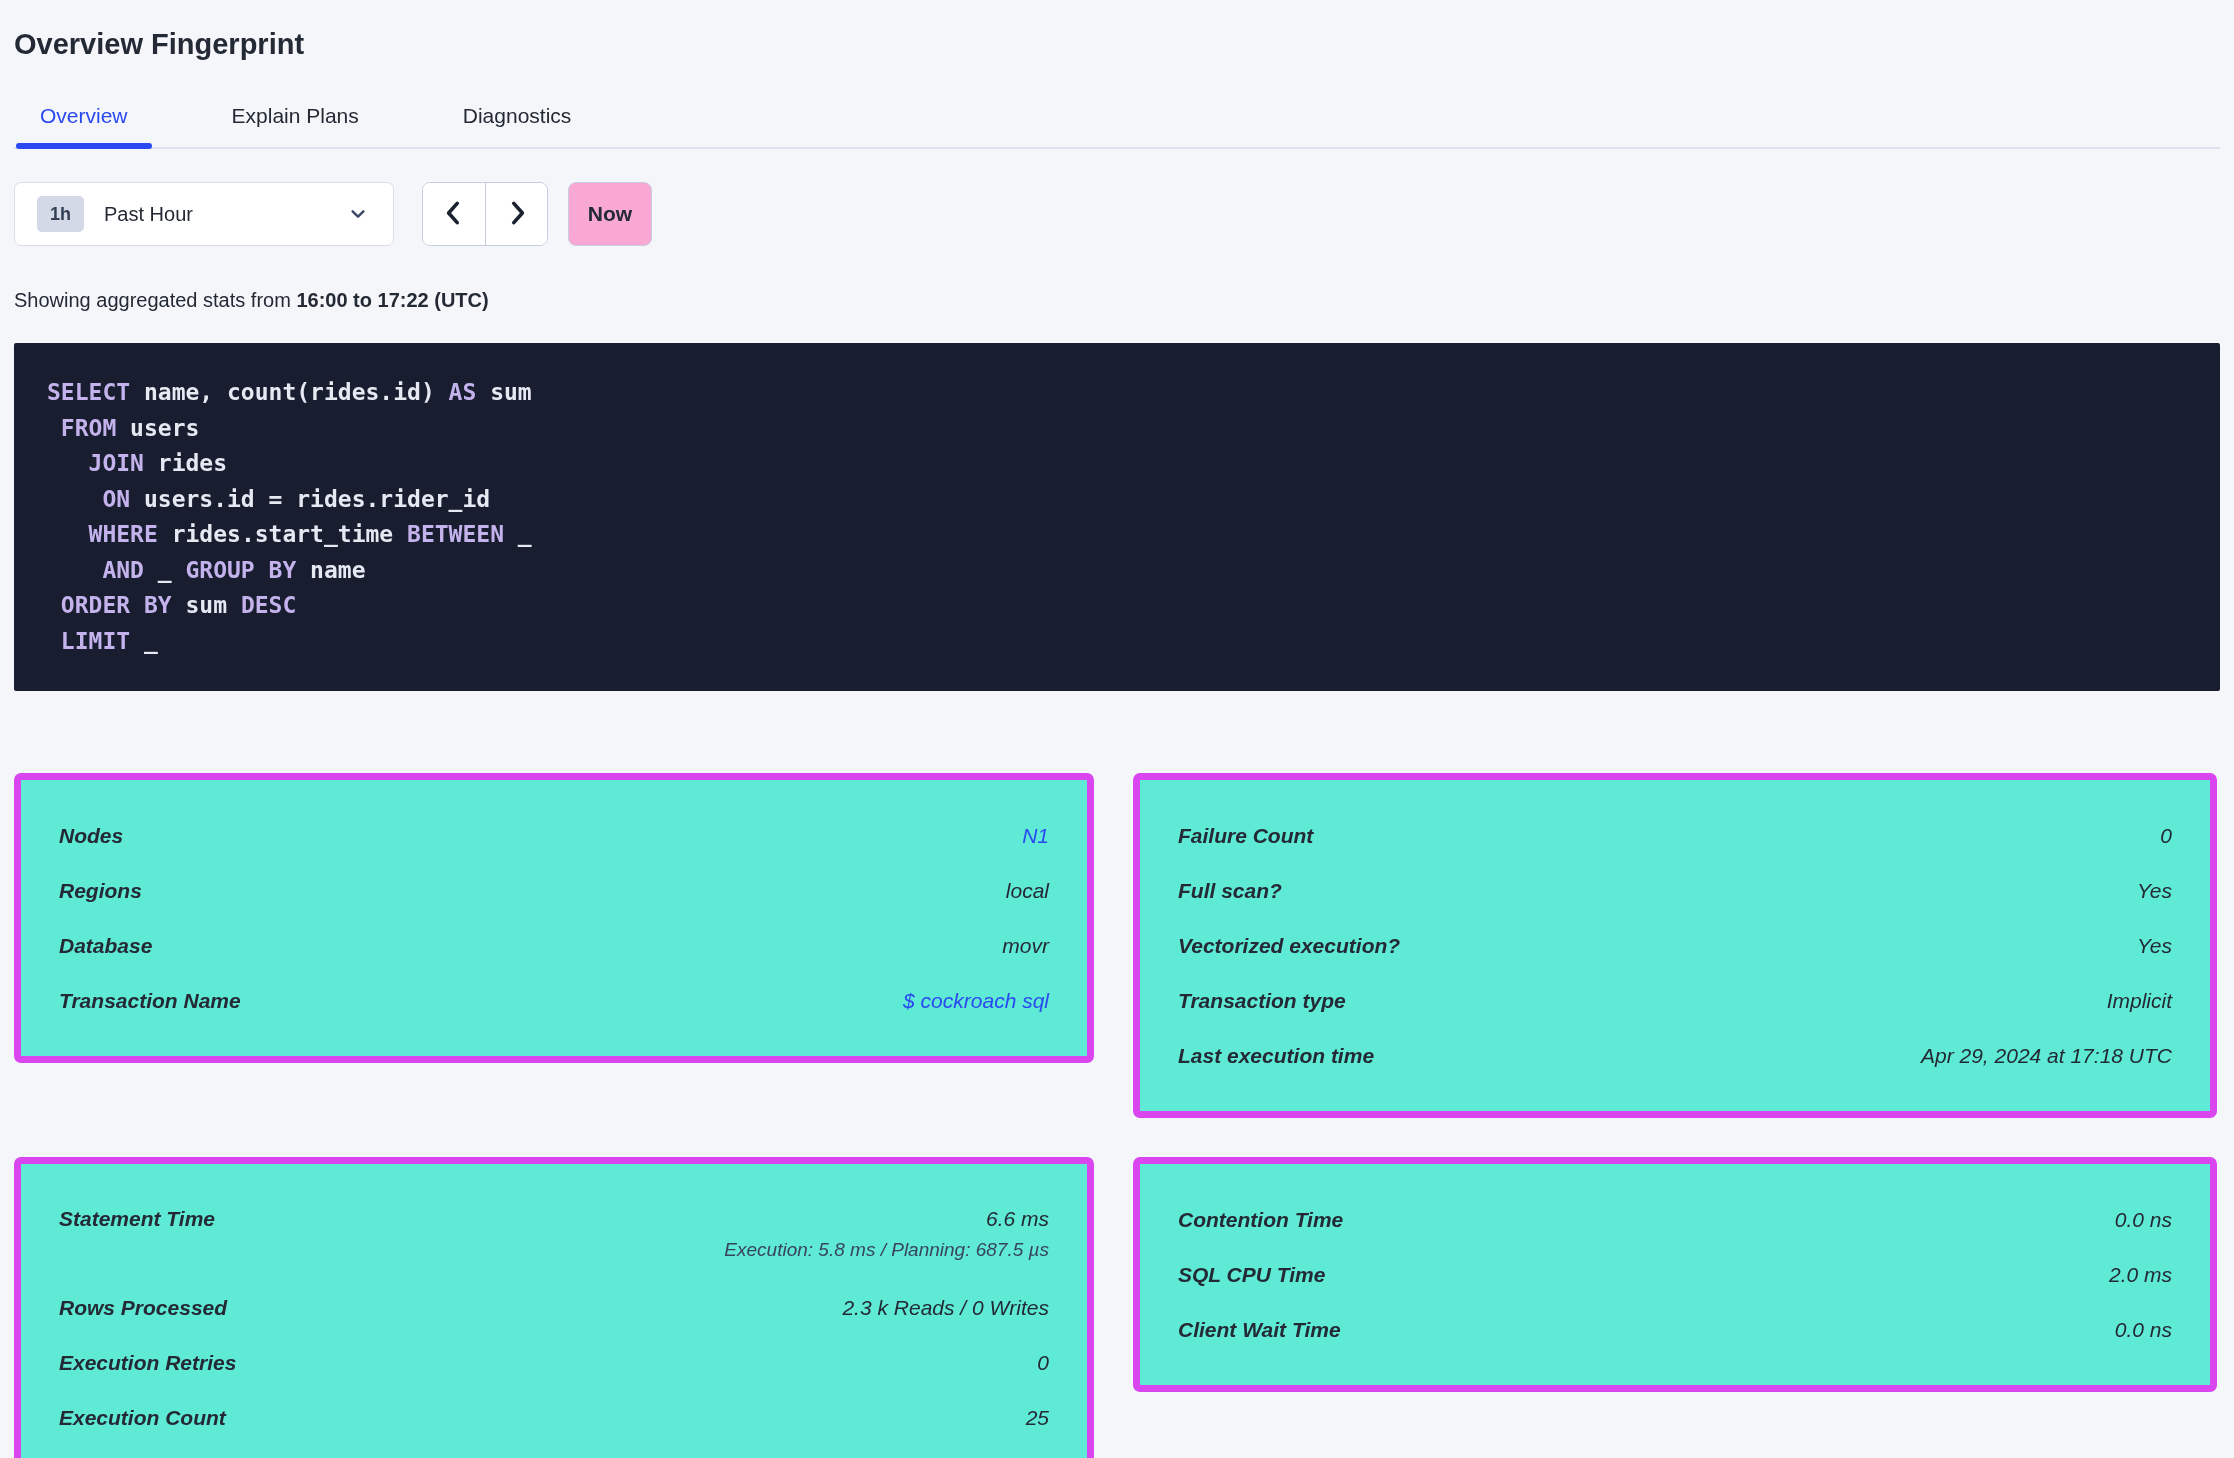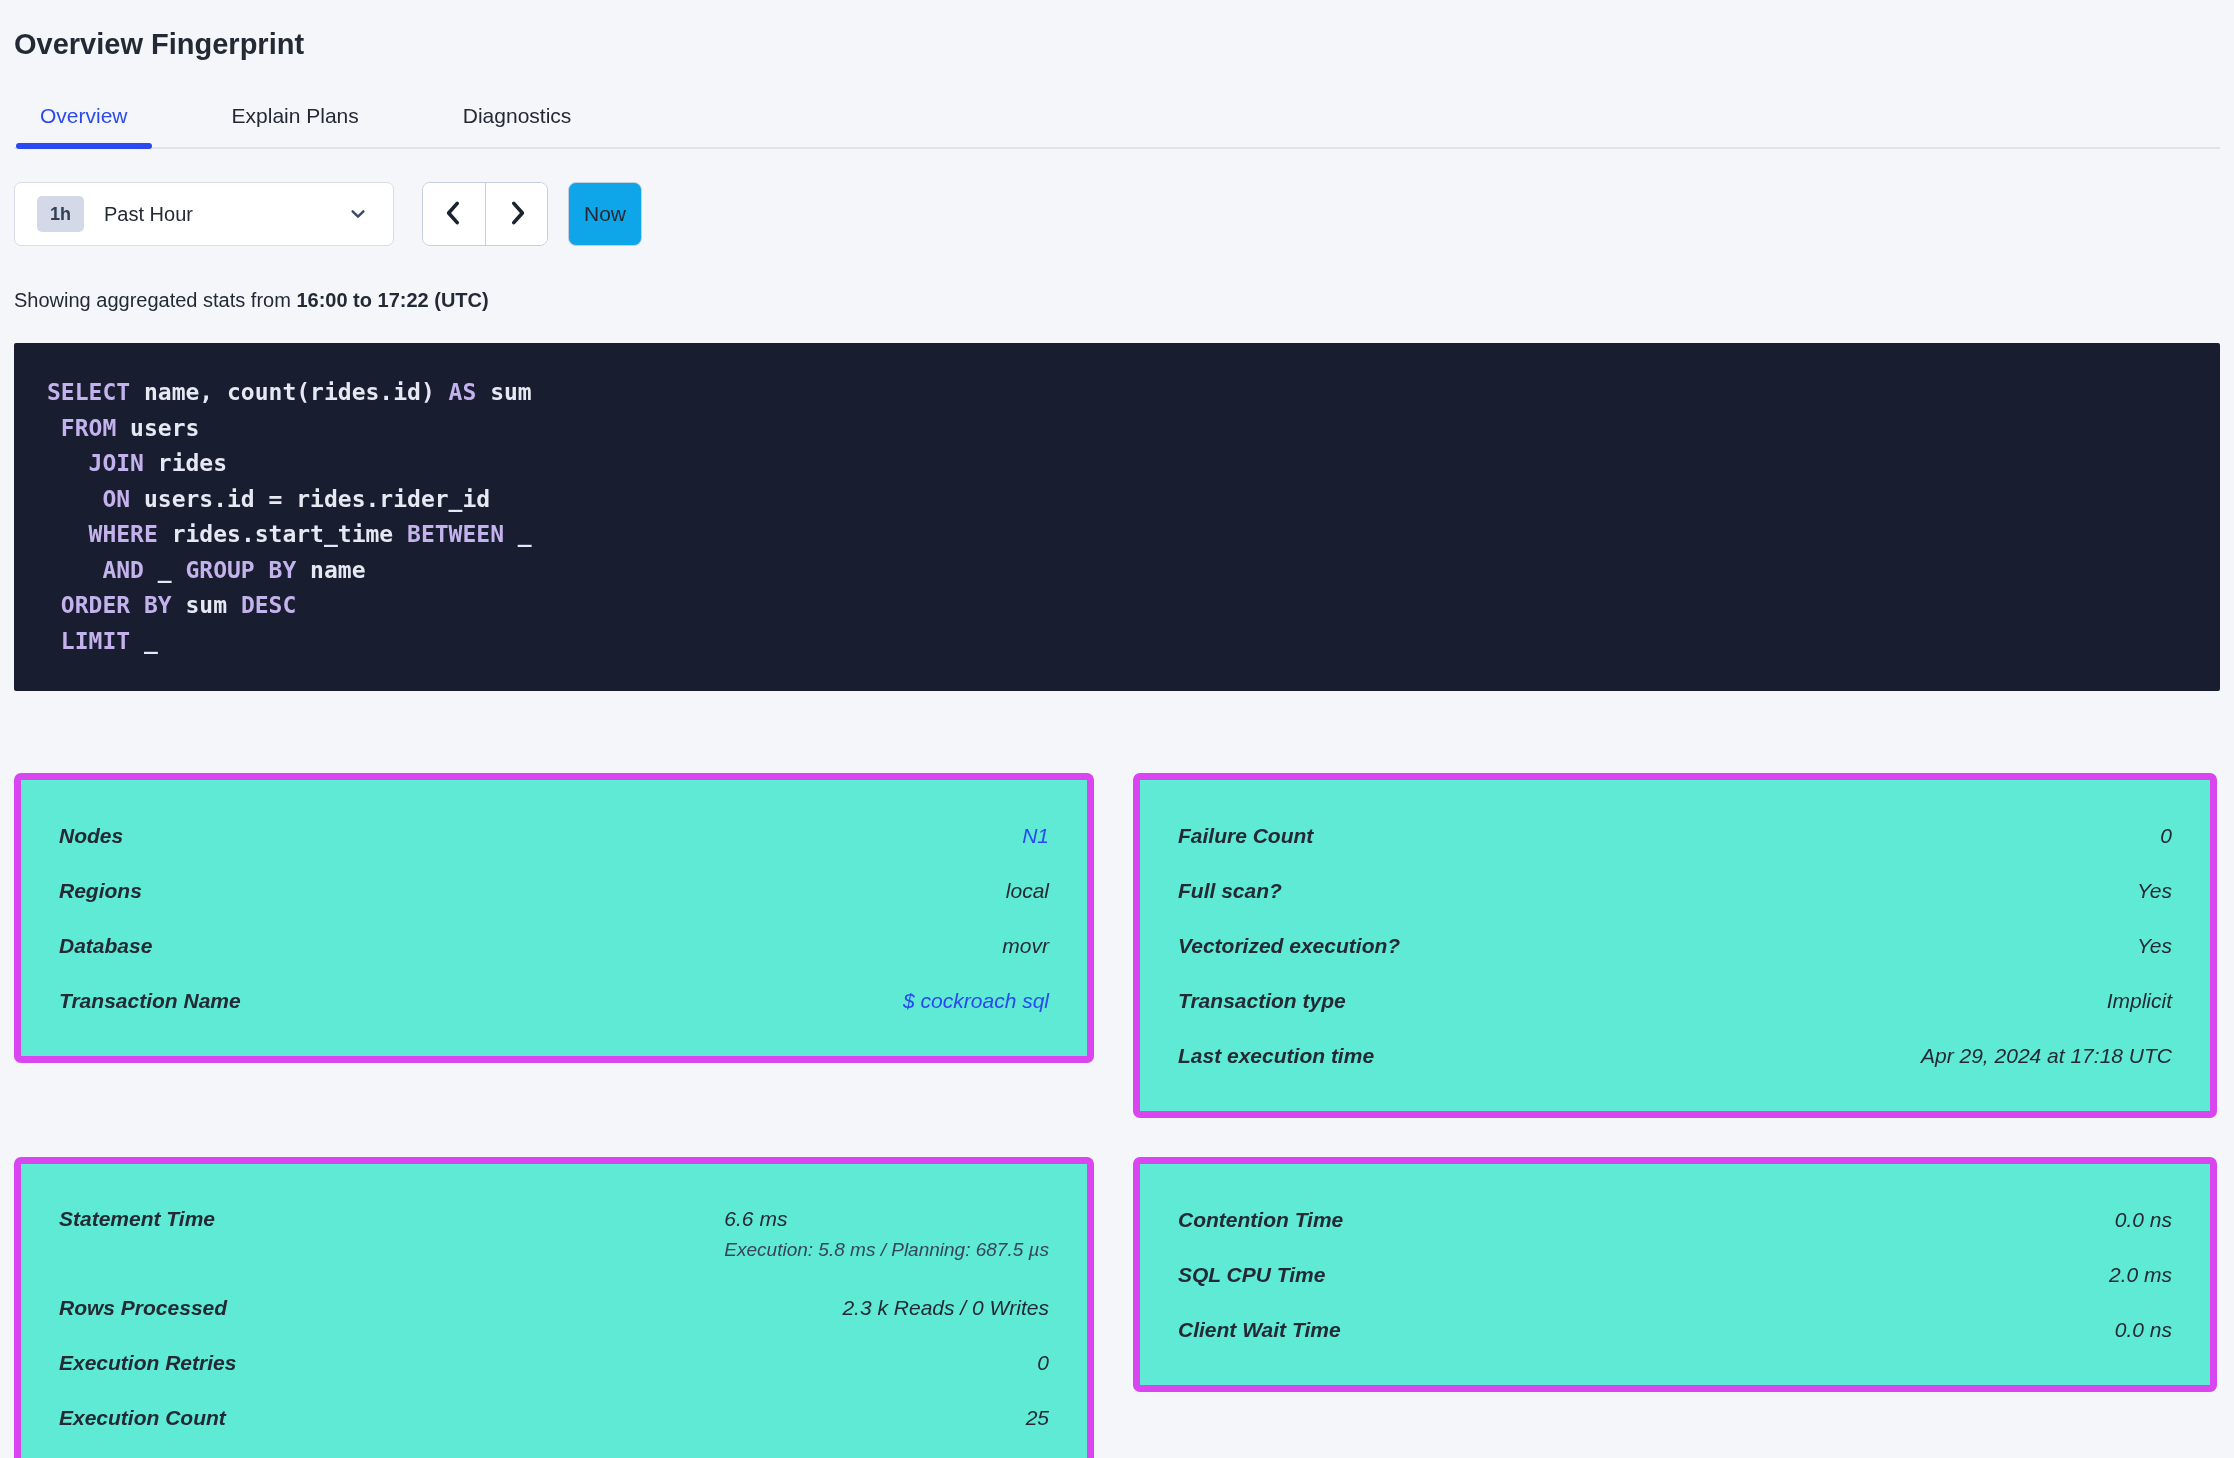--- a/index.html
+++ b/index.html
@@ -65,24 +65,24 @@
     margin-left:28px;height:64px;background:#ffffff;
     border:1px solid #c6cde0;border-radius:8px;
     display:flex;overflow:hidden;
   }
   .arrow-btn{
     width:62px;height:100%;display:flex;align-items:center;justify-content:center;
     background:#ffffff;border:none;padding:0;cursor:pointer;
   }
   .arrow-btn + .arrow-btn{border-left:1px solid #c6cde0;}
   .now-btn{
-    margin-left:20px;width:74px;height:64px;
-    background:#0ea5e9;border:1px solid #c6cde0;border-radius:8px;
+    margin-left:20px;width:84px;height:64px;
+    background:#f9a8d4;border:1px solid #c6cde0;border-radius:8px;
     font-family:"Liberation Sans",sans-serif;
-    font-size:21px;font-weight:400;color:var(--text-dark);
+    font-size:21px;font-weight:700;color:var(--text-dark);
     display:flex;align-items:center;justify-content:center;cursor:pointer;
   }
 
   
   .caption{margin-top:42px;font-size:20px;line-height:24px;color:var(--text-dark);}
   .caption strong{font-weight:700;}
 
   
   .code-block{
     margin-top:31px;
@@ -111,21 +111,21 @@
     border-radius:7px;
     padding:28px 38px;
     font-style:italic;
   }
   .info-row{
     display:flex;justify-content:space-between;align-items:center;
     min-height:55px;font-size:21px;line-height:26px;
   }
   .info-row.has-sub{align-items:flex-start;padding-top:14px;min-height:88px;}
   .info-label{font-weight:700;color:var(--text-dark);white-space:nowrap;}
-  .info-value-wrap{display:flex;flex-direction:column;align-items:flex-start;text-align:right;}
+  .info-value-wrap{display:flex;flex-direction:column;align-items:flex-end;text-align:right;}
   .info-value{color:var(--text-dark);}
   .info-value.link{color:var(--accent-blue);cursor:pointer;}
   .info-sub{margin-top:6px;font-size:19px;line-height:23px;color:#39445a;}
 </style>
 </head>
 <body>
 
 <div class="page">
 
   <h1 class="page-title">Overview Fingerprint</h1>

